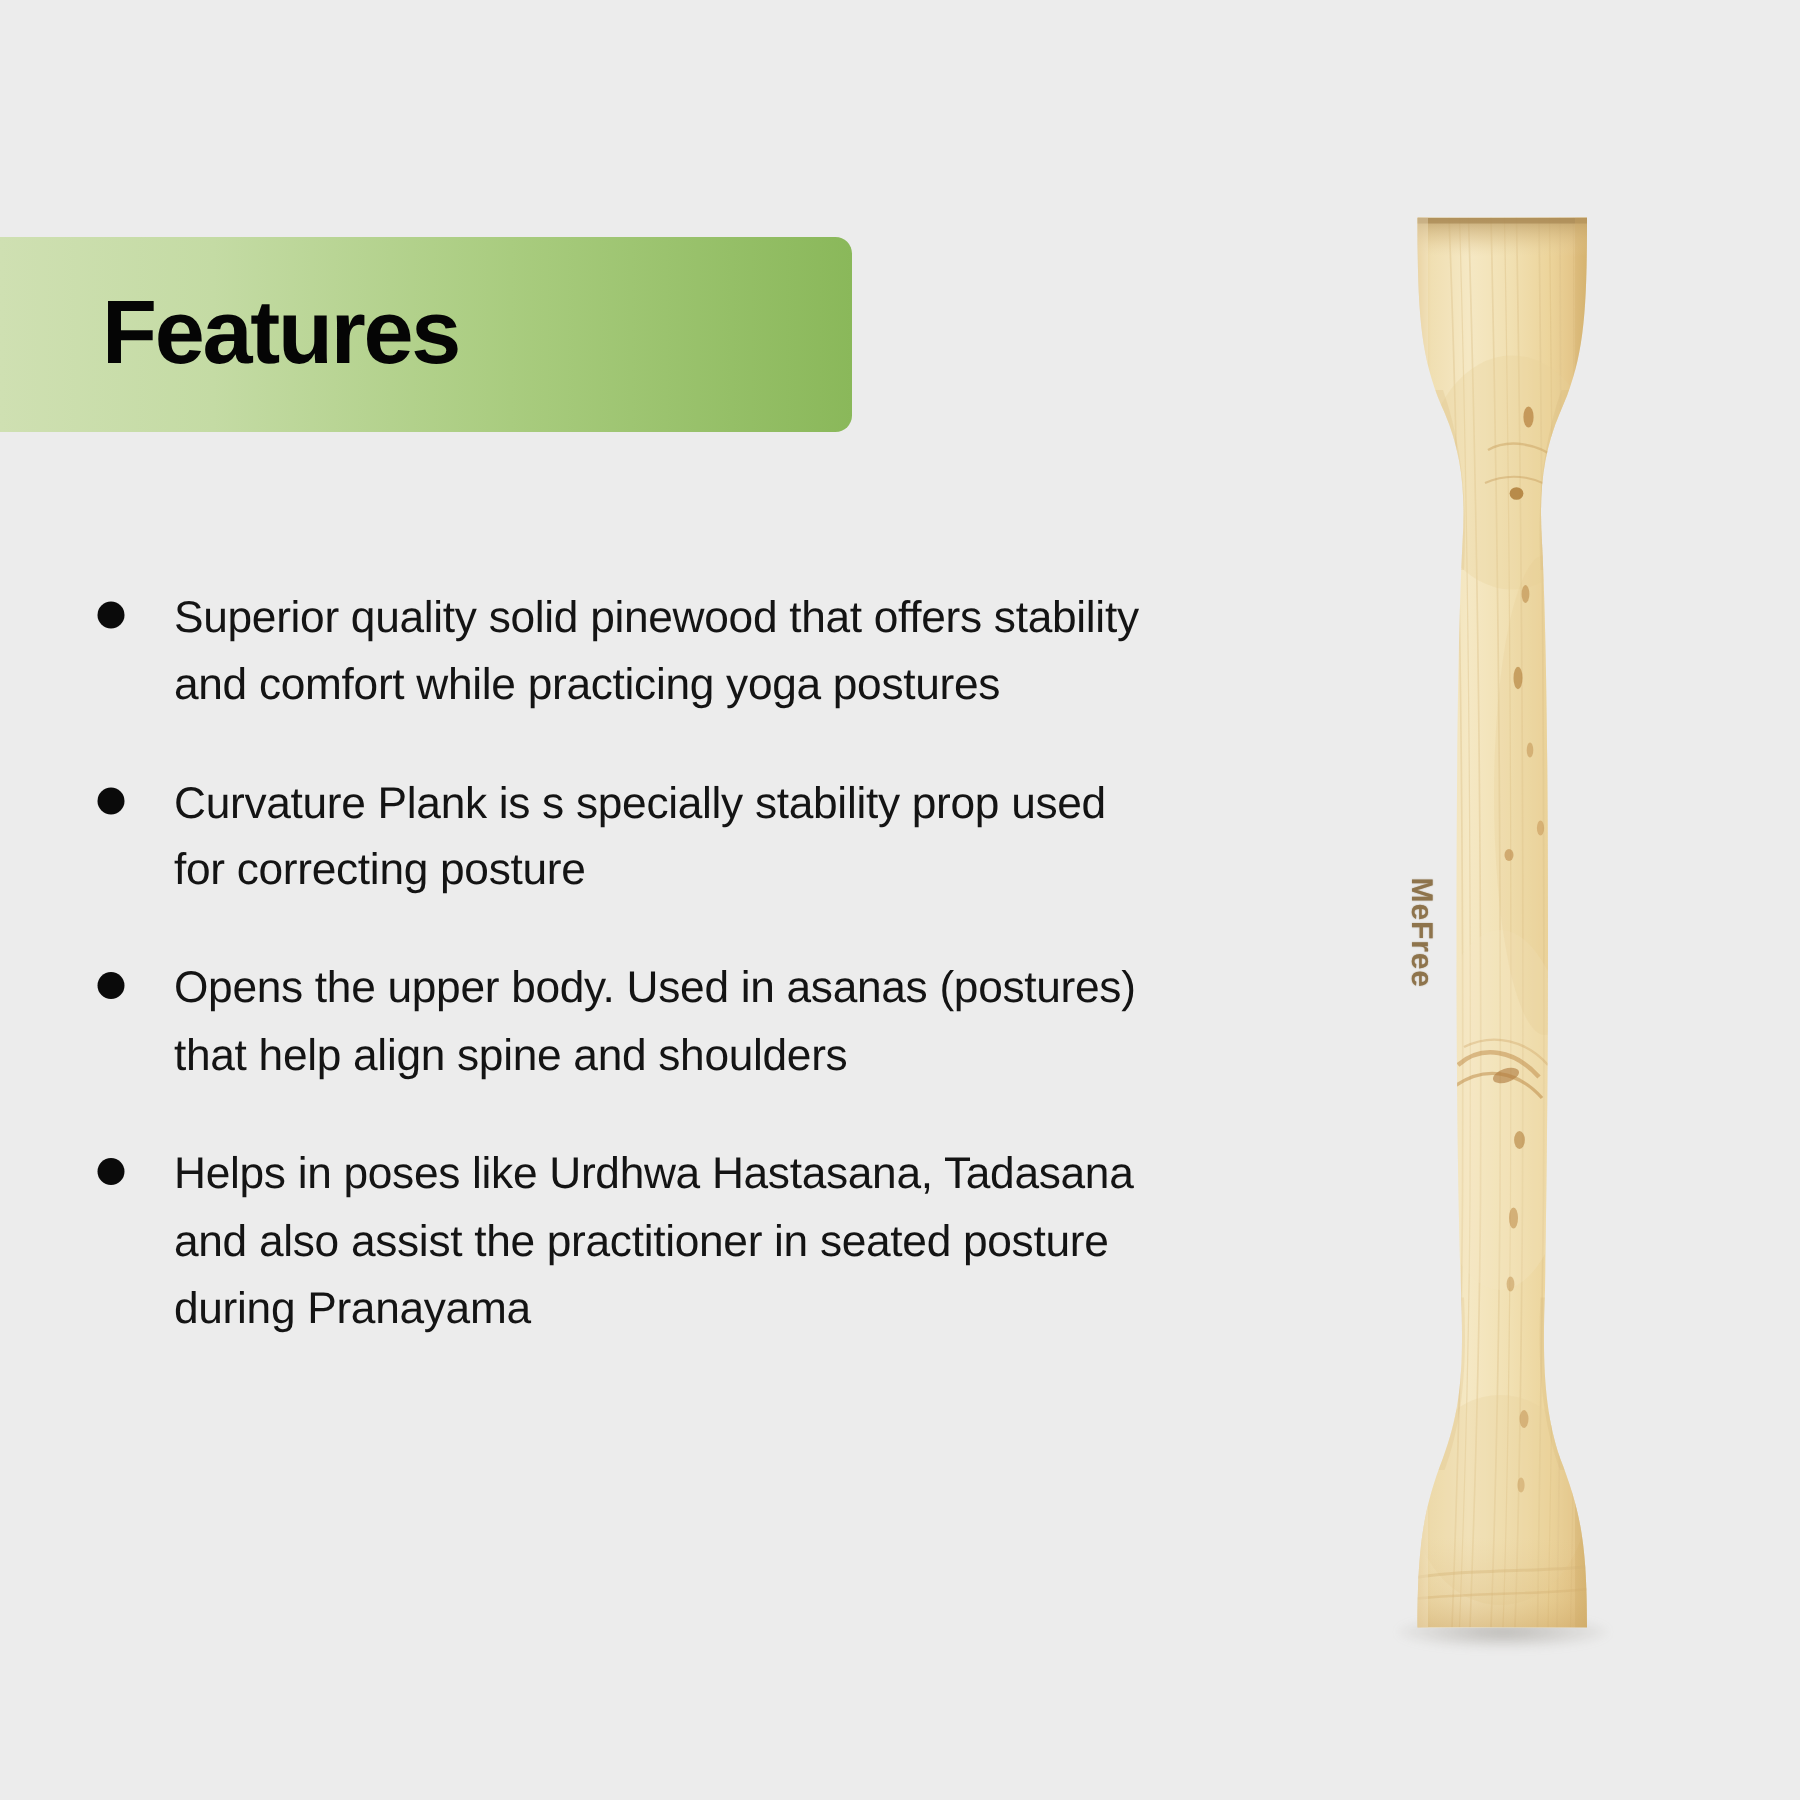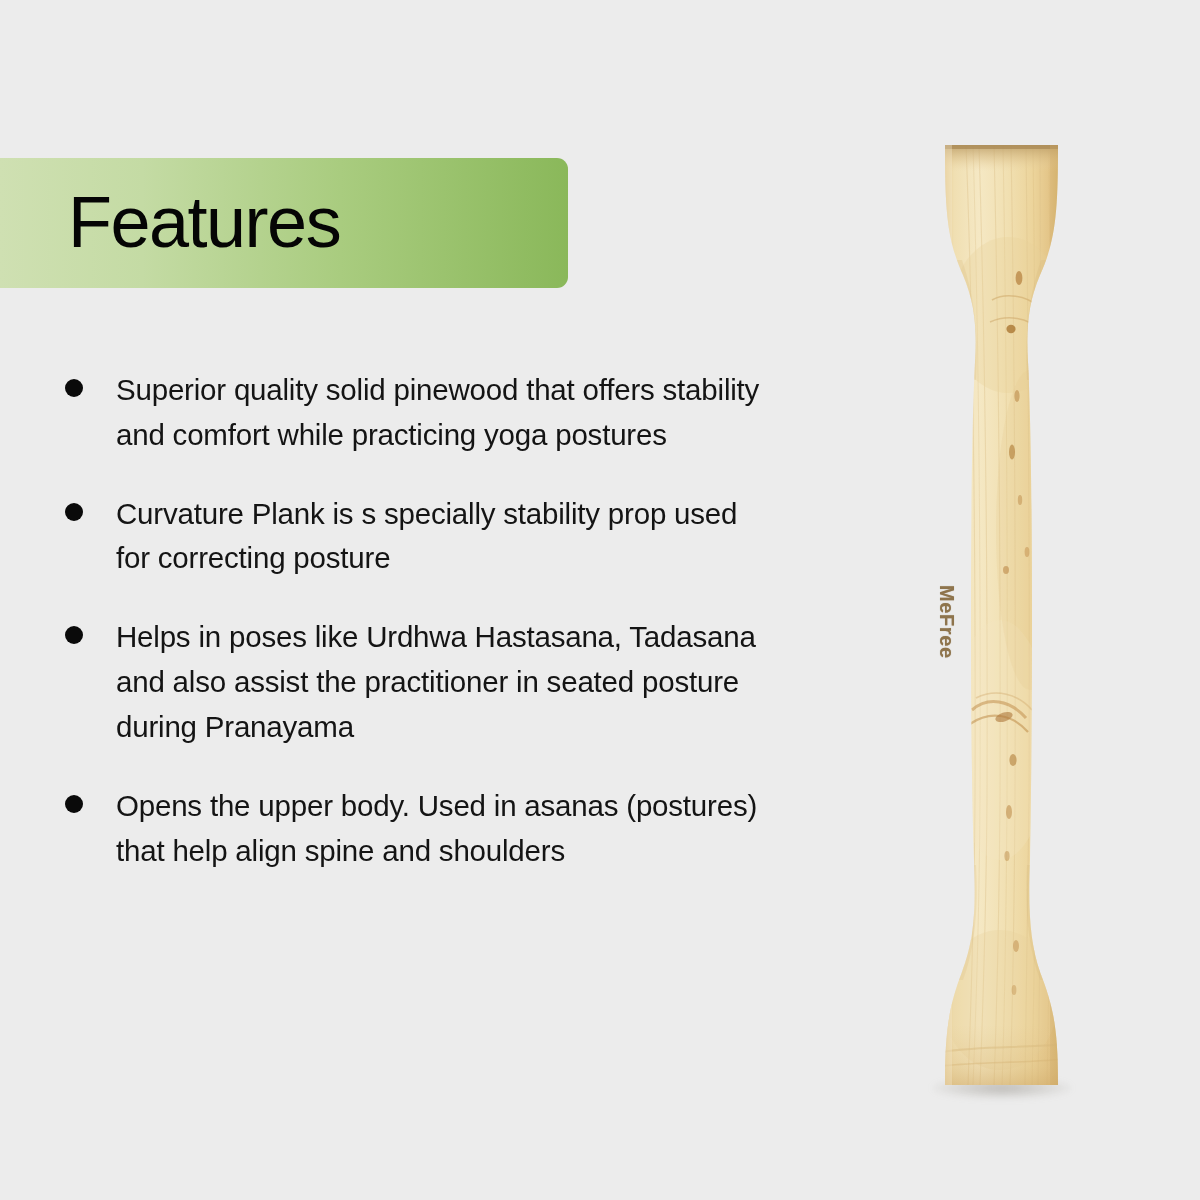--- a/index.html
+++ b/index.html
@@ -41,22 +41,22 @@
     background: linear-gradient(90deg, #cfe0b2 0%, #c4dba4 25%, #a9cc7f 60%, #8ab85a 100%);
     border-top-right-radius: 11px;
     border-bottom-right-radius: 11px;
     box-sizing: border-box;
   }
   #features-title {
     position: absolute;
     left: 68px;
     top: 50%;
     transform: translateY(-52%);
-    font-size: 72px;
-    font-weight: 400;
+    font-size: 60px;
+    font-weight: 700;
     letter-spacing: -1.5px;
     color: #050505;
     line-height: 1;
     white-space: nowrap;
     font-family: "Liberation Sans", sans-serif;
   }
 
   
   #feature-list {
     position: absolute;
@@ -65,20 +65,21 @@
     width: 800px;
     margin: 0;
     padding: 0;
     list-style: none;
   }
   .feature-item {
     position: relative;
     padding-left: 116px;
     margin-bottom: 34px;
     min-height: 30px;
+    margin-top: 22px;
   }
   .feature-bullet {
     position: absolute;
     left: 65px;
     top: 11px;
     width: 18px;
     height: 18px;
     border-radius: 50%;
     background: #0a0a0a;
   }
@@ -147,25 +148,25 @@
       <li class="feature-item">
         <span class="feature-bullet"></span>
         <span class="feature-text">Superior quality solid pinewood that offers stability and comfort while practicing yoga postures</span>
       </li>
       <li class="feature-item">
         <span class="feature-bullet"></span>
         <span class="feature-text">Curvature Plank is s specially stability prop used for correcting posture</span>
       </li>
       <li class="feature-item">
         <span class="feature-bullet"></span>
-        <span class="feature-text">Helps in poses like Urdhwa Hastasana, Tadasana and also assist the practitioner in seated posture during Pranayama</span>
+        <span class="feature-text">Opens the upper body. Used in asanas (postures) that help align spine and shoulders</span>
       </li>
       <li class="feature-item">
         <span class="feature-bullet"></span>
-        <span class="feature-text">Opens the upper body. Used in asanas (postures) that help align spine and shoulders</span>
+        <span class="feature-text">Helps in poses like Urdhwa Hastasana, Tadasana and also assist the practitioner in seated posture during Pranayama</span>
       </li>
     </ul>
 
   </div>
 
   <div id="product-figure">
     <div id="product-shadow"></div>
 
     <svg id="product-svg" width="260" height="1030" viewBox="0 0 260 1030">
       <defs>

